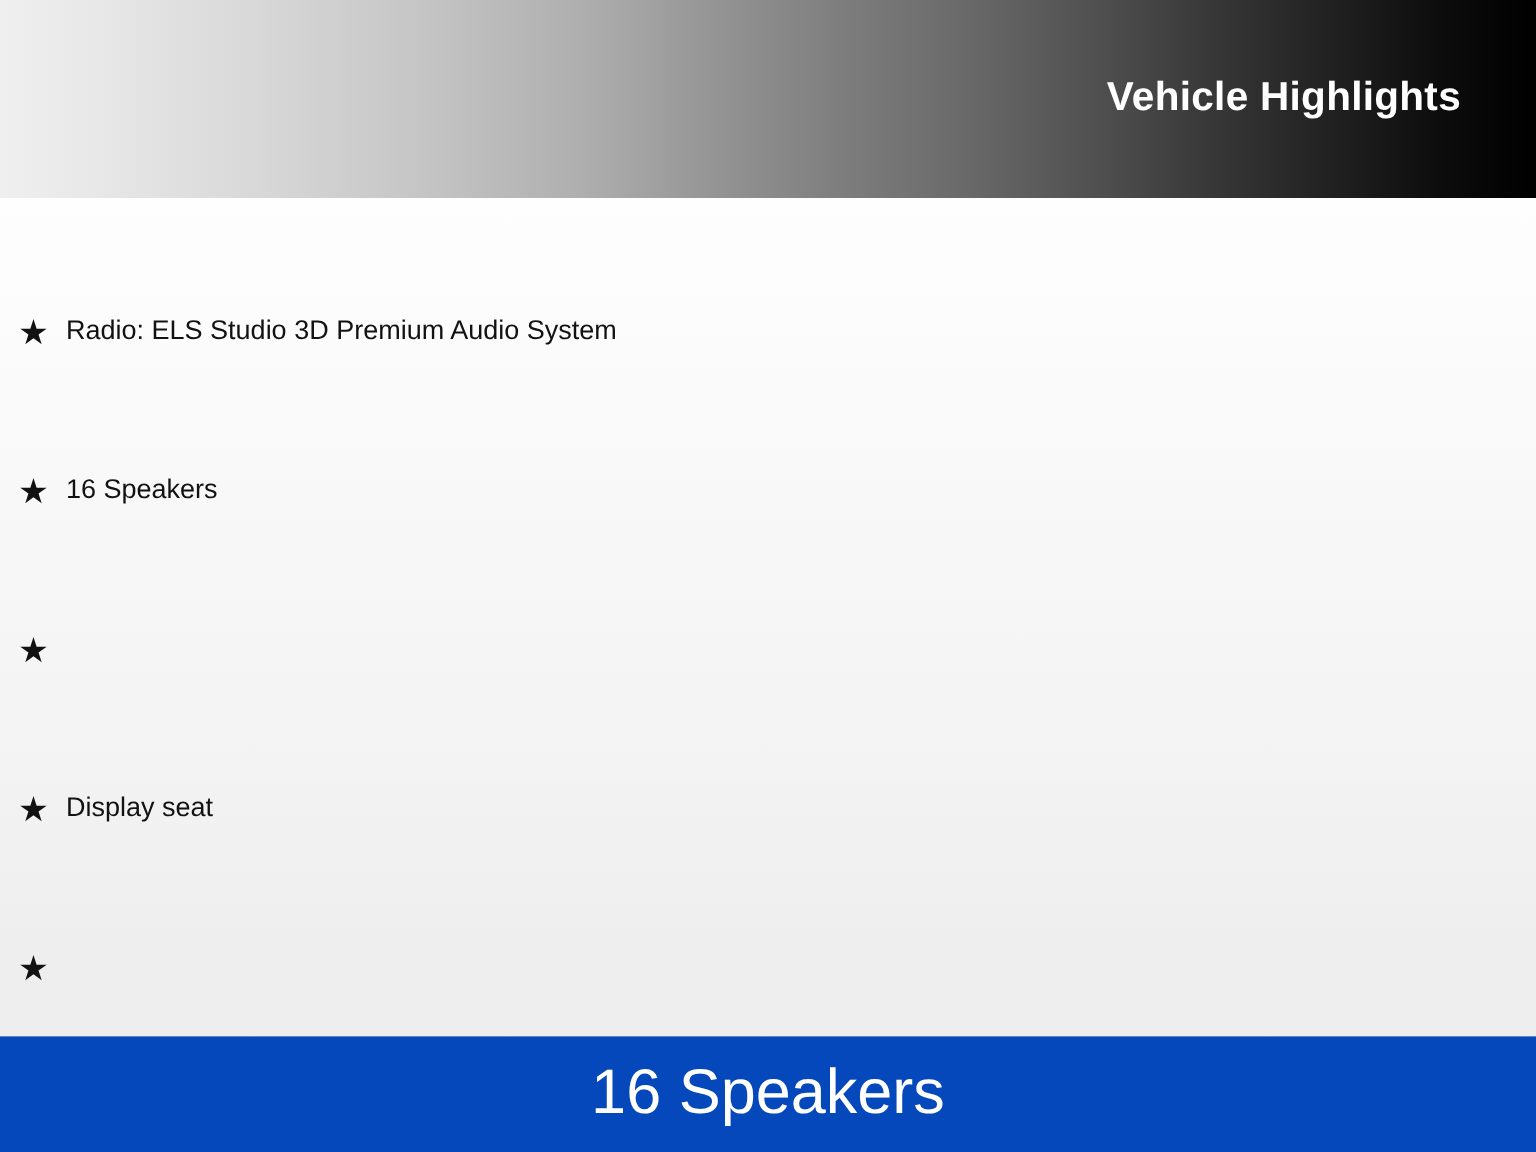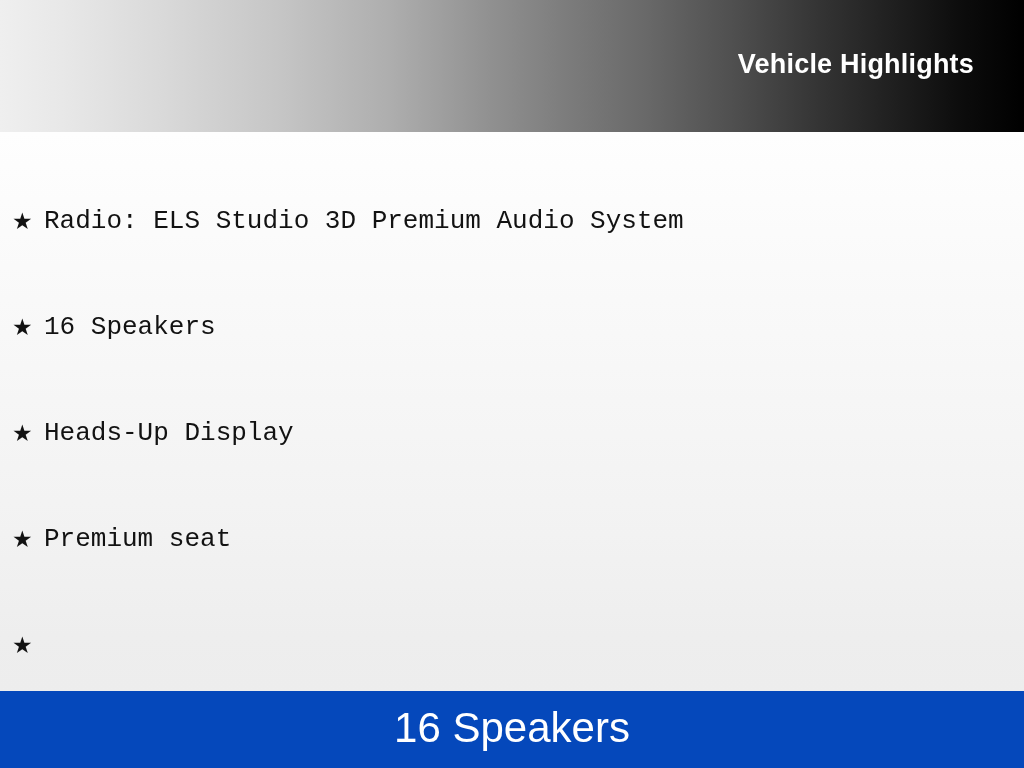--- a/index.html
+++ b/index.html
@@ -98,24 +98,23 @@
     width: 32px;
     flex: 0 0 32px;
     color: #121212;
     font-size: 23px;
     line-height: 1;
     text-align: left;
   }
 
   .feature-label {
     color: #121212;
-    font-size: 26px;
+    font-size: 18px;
     line-height: 1.1;
     white-space: nowrap;
-    font-family: Liberation Mono, monospace;
   }
 
   
   .footer-band {
     position: relative;
     width: 1024px;
     height: 77px;
     flex: 0 0 77px;
     background: #0548bb;
     display: flex;
@@ -149,26 +148,25 @@
         <span class="feature-label">Radio: ELS Studio 3D Premium Audio System</span>
       </li>
 
       <li class="feature-item">
         <span class="bullet-star">★</span>
         <span class="feature-label">16 Speakers</span>
       </li>
 
       <li class="feature-item">
         <span class="bullet-star">★</span>
-        <span class="feature-label">Heads-Up Display</span>
       </li>
 
       <li class="feature-item">
         <span class="bullet-star">★</span>
-        <span class="feature-label">Premium seat</span>
+        <span class="feature-label">Display seat</span>
       </li>
 
       <li class="feature-item">
         <span class="bullet-star">★</span>
       </li>
 
     </ul>
   </div>
 
   <div class="footer-band">

